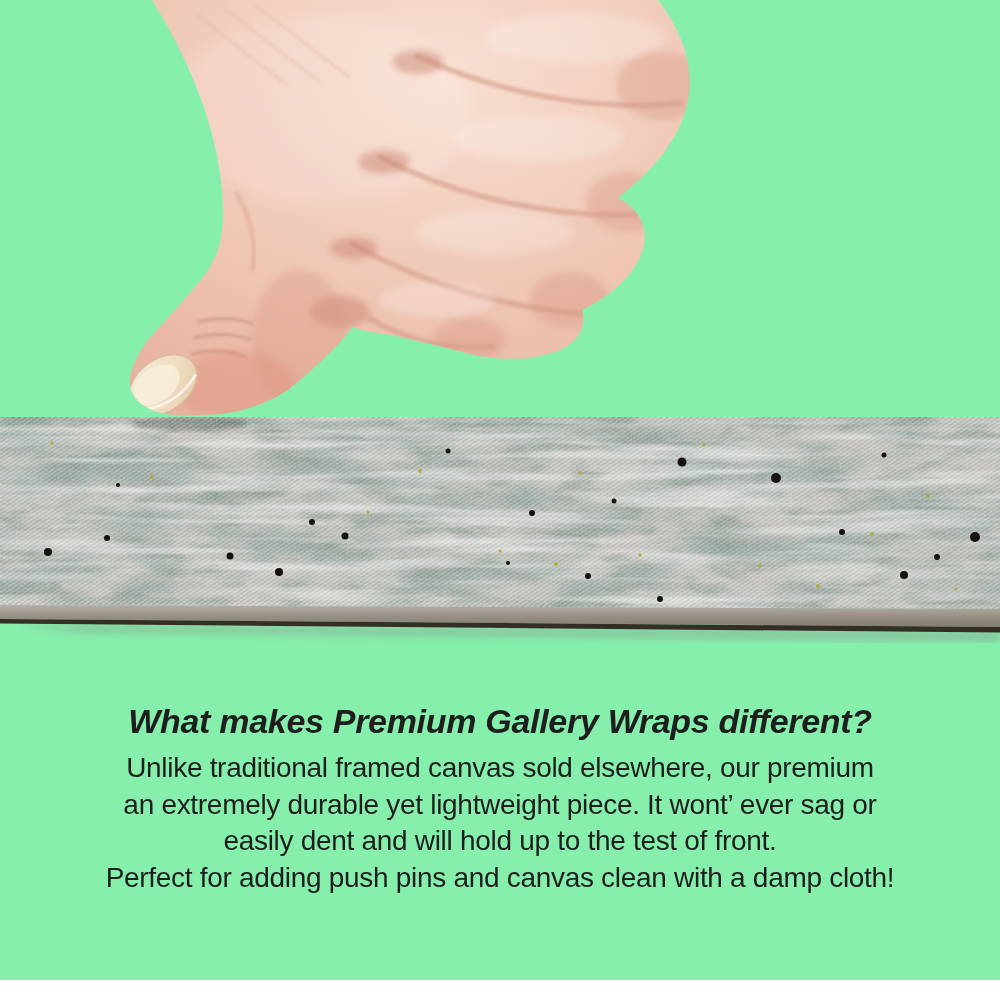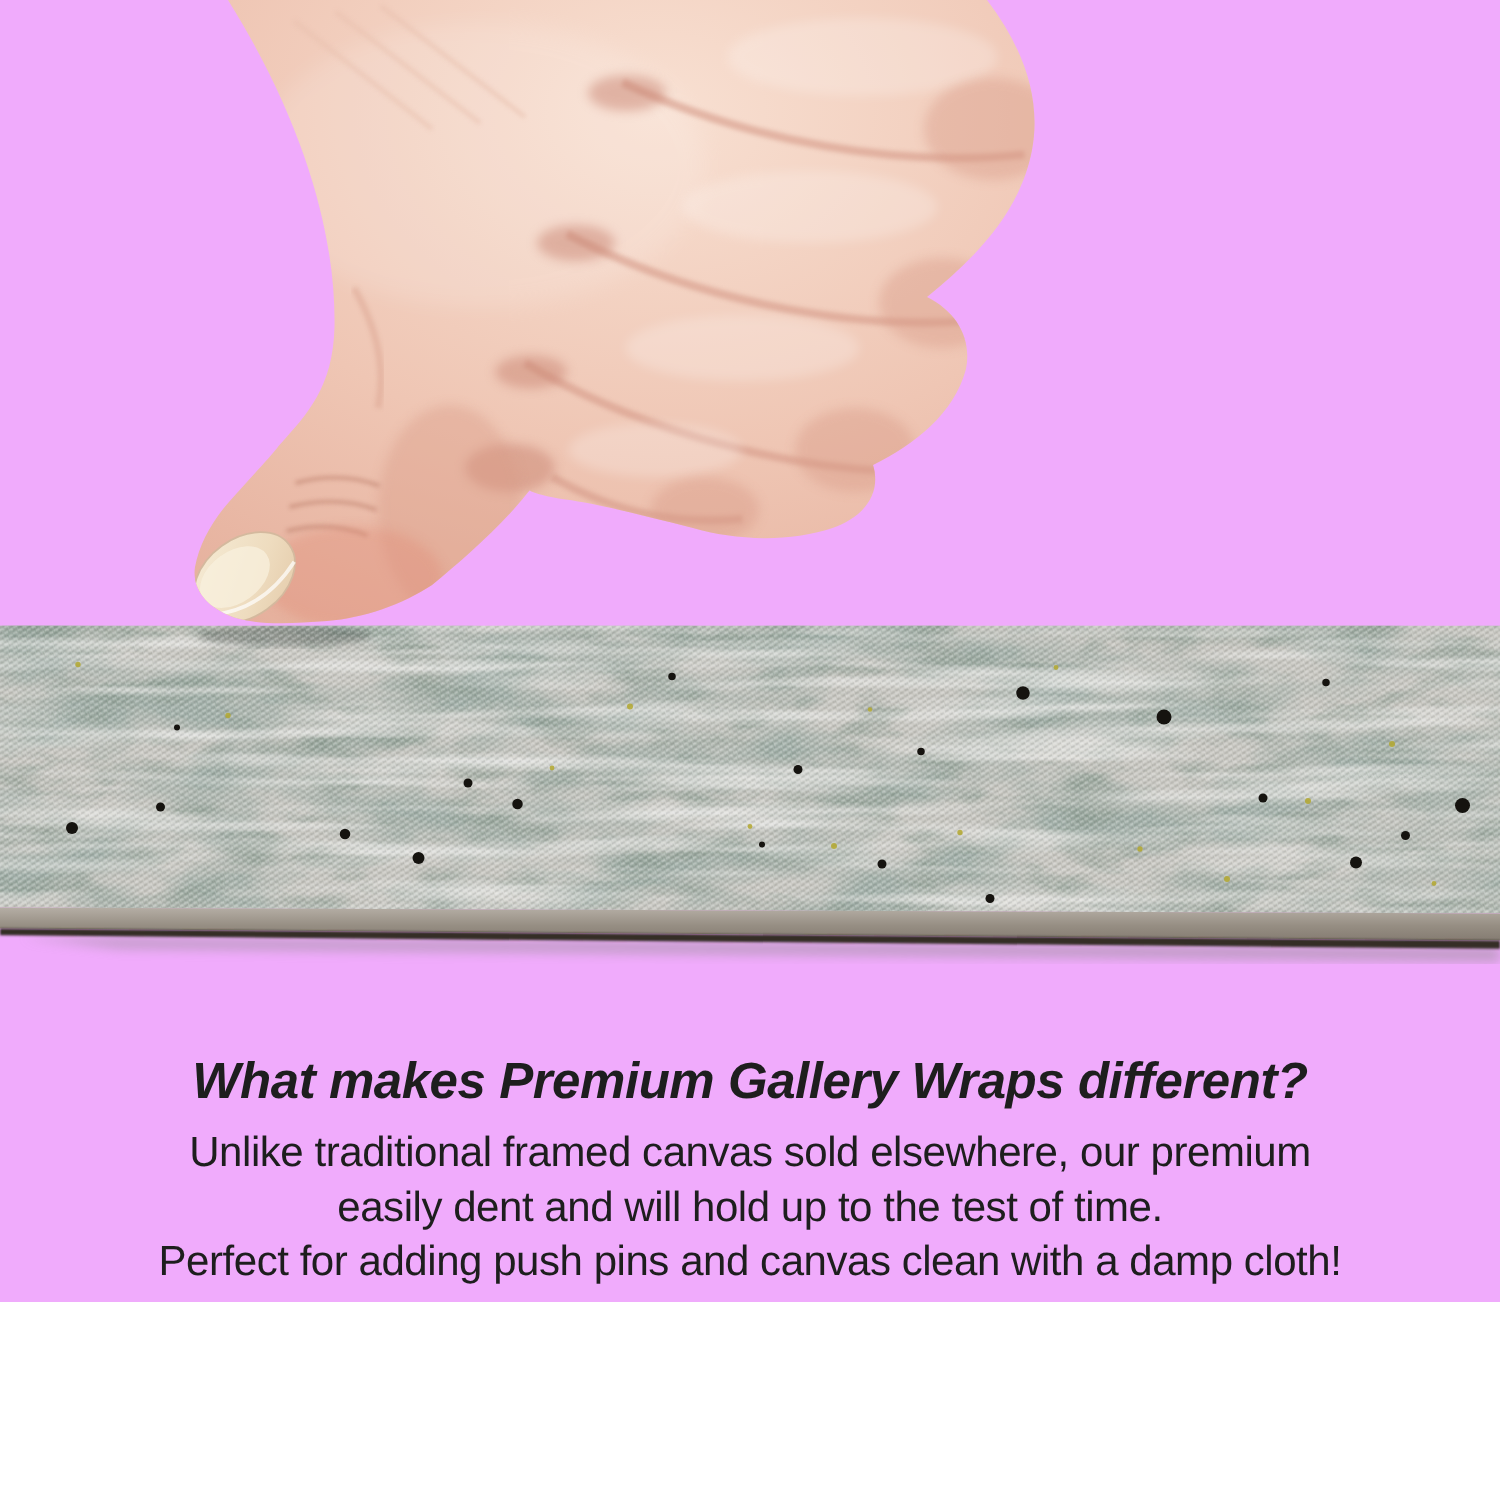--- a/index.html
+++ b/index.html
@@ -1,19 +1,19 @@
 <!DOCTYPE html>
 <html><head>
 <meta charset="utf-8">
 <style>
   html,body{margin:0;padding:0;background:#ffffff;}
   .stage{
     position:relative;
-    width:1000px;height:868px;
-    background:#f0abfc;
+    width:1000px;height:980px;
+    background:#86efac;
     overflow:hidden;
     font-family:"Liberation Sans", sans-serif;
   }
   .strip-svg{position:absolute;left:0;top:415px;width:1000px;height:250px;z-index:1;}
   .hand-svg{position:absolute;left:0;top:0;width:720px;height:430px;z-index:2;}
   .caption{
     position:absolute;
     top:701px;left:50%;transform:translateX(-50%);
     width:920px;
     text-align:center;
@@ -240,17 +240,18 @@
         <ellipse cx="163" cy="385" rx="37" ry="26" fill="url(#gNail)" stroke="#d4b99e" stroke-width="1.2"></ellipse>
         <ellipse cx="158" cy="381" rx="26" ry="17" fill="#f8f0de" opacity="0.75"></ellipse>
         <path d="M130,392 Q160,410 196,396" stroke="#ffffff" stroke-width="2.5" opacity="0.7" fill="none"></path>
       </g>
     </g>
   </svg>
 
   <div class="caption">
     <h1>What makes Premium Gallery Wraps different?</h1>
     <div class="body-line">Unlike traditional framed canvas sold elsewhere, our premium</div>
-    <div class="body-line">easily dent and will hold up to the test of time.</div>
+    <div class="body-line">an extremely durable yet lightweight piece. It wont’ ever sag or</div>
+    <div class="body-line">easily dent and will hold up to the test of front.</div>
     <div class="body-line">Perfect for adding push pins and canvas clean with a damp cloth!</div>
   </div>
 
 </div>
 
 </body></html>

